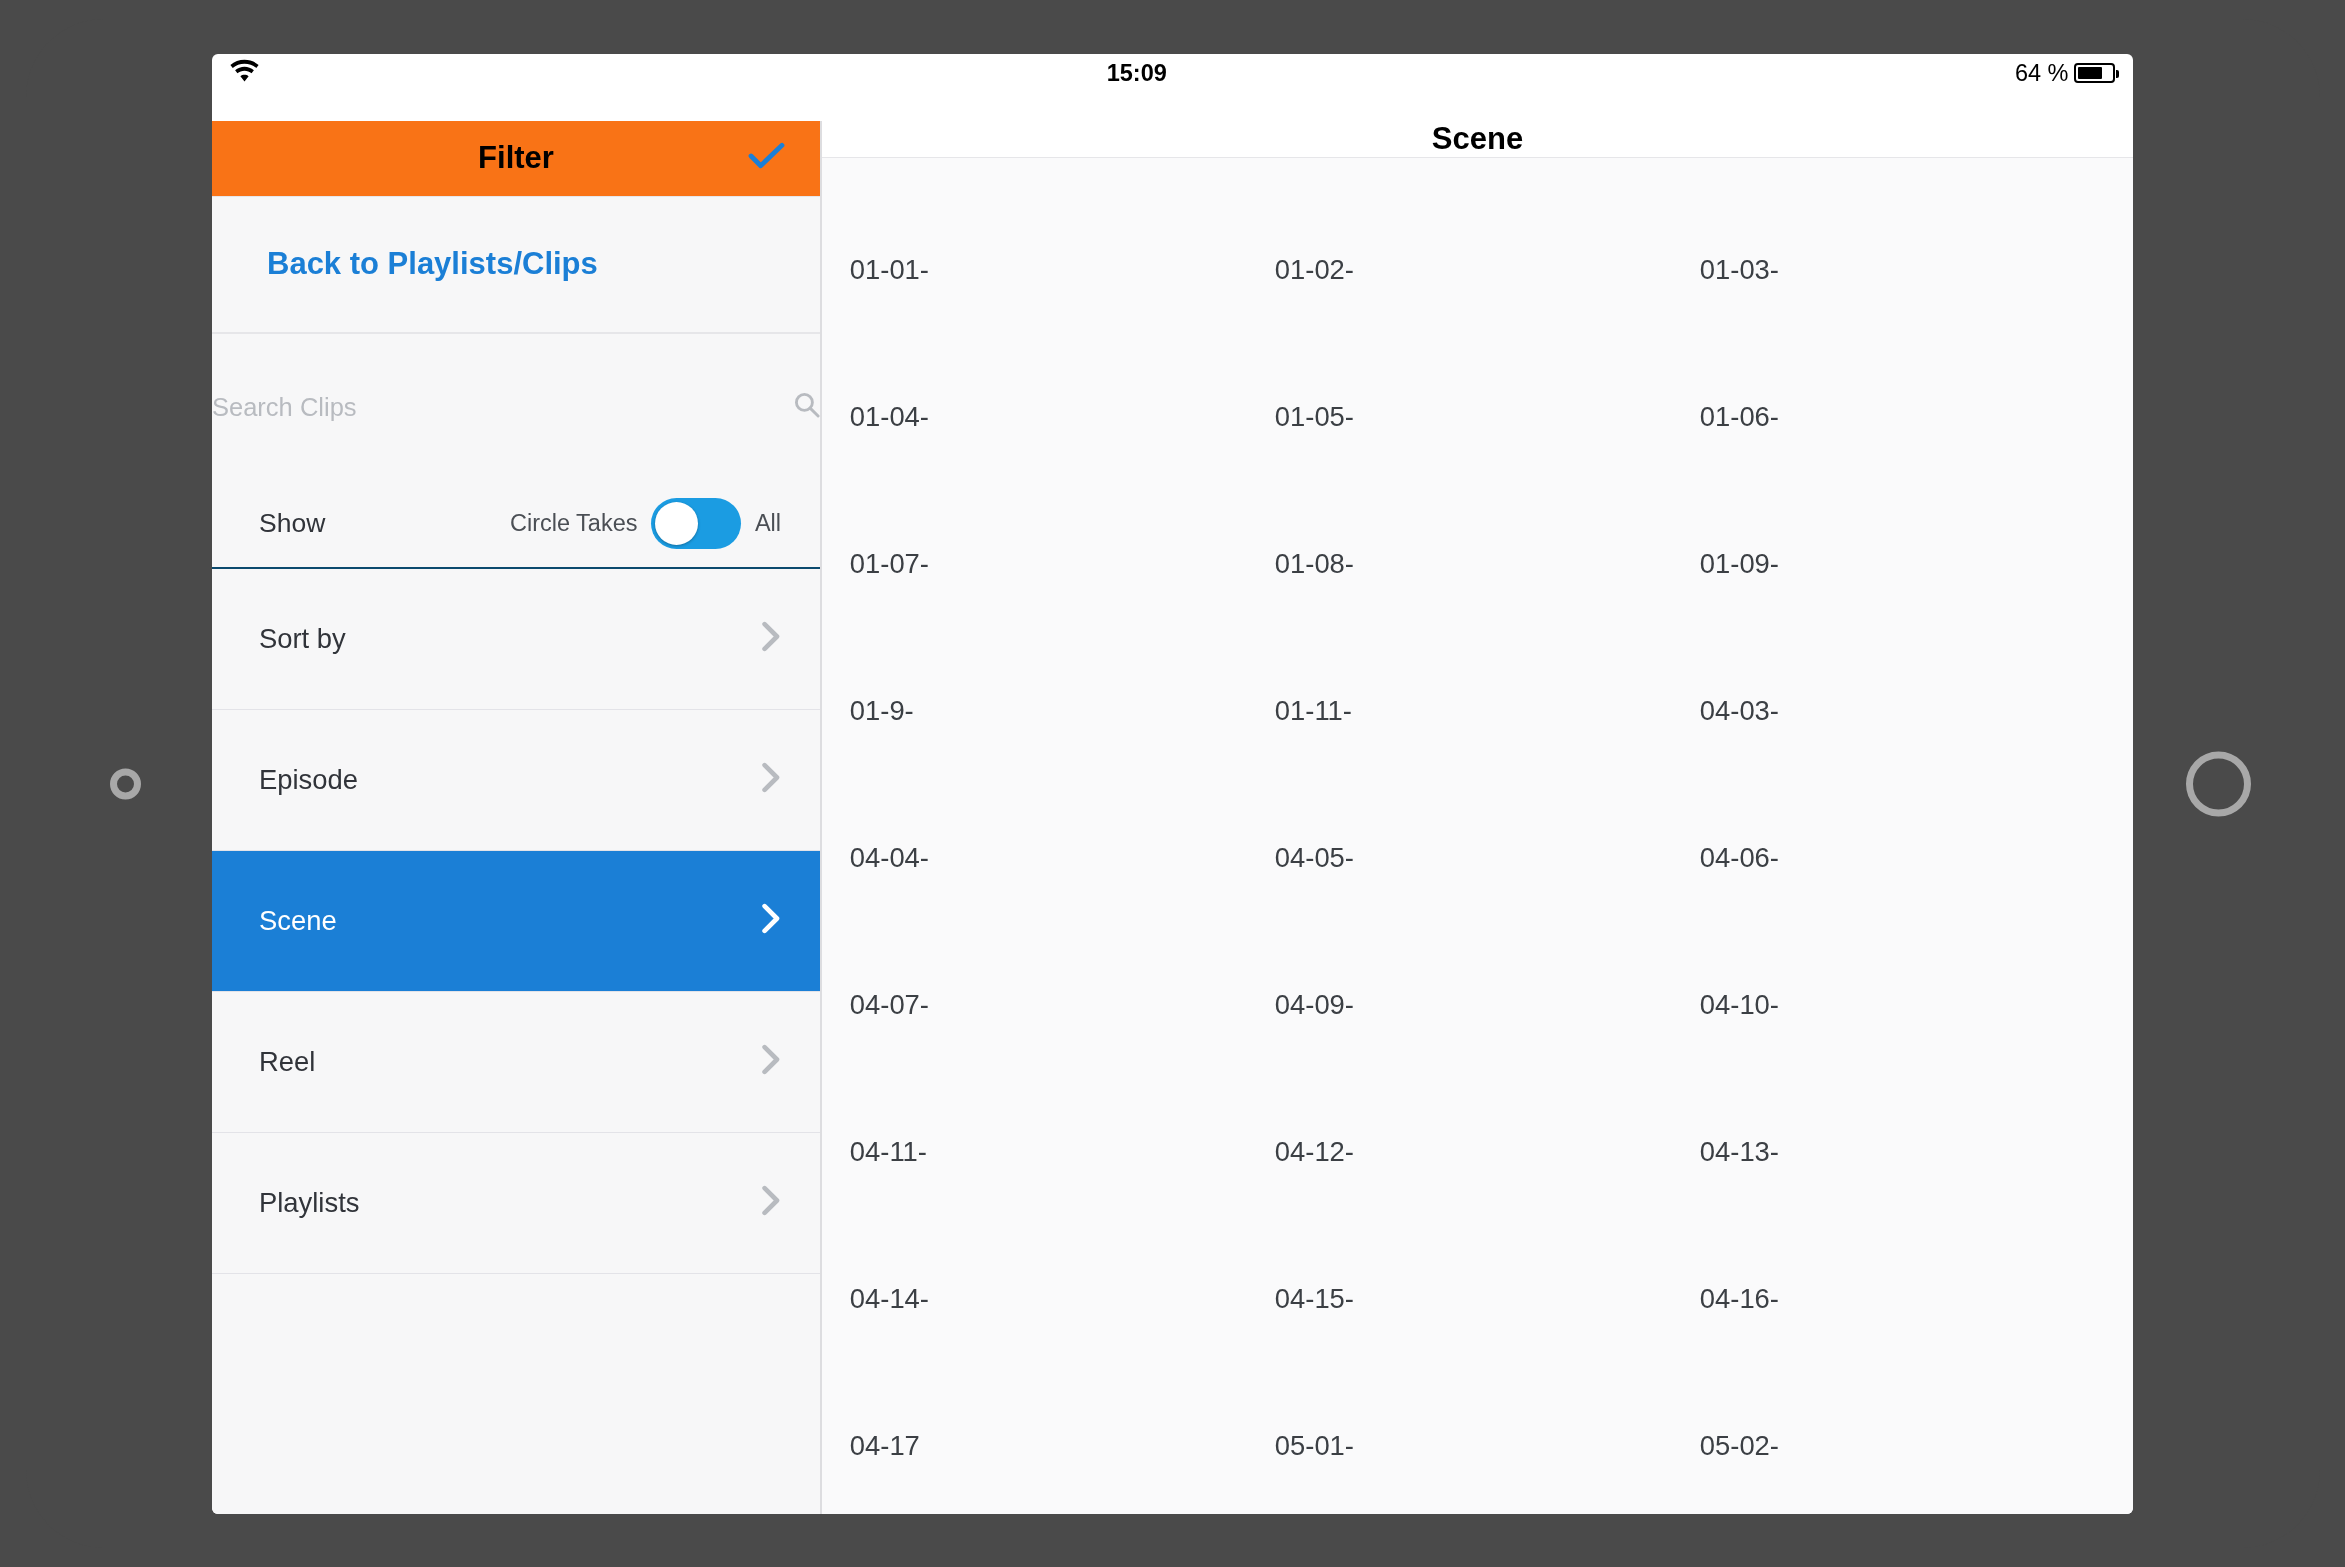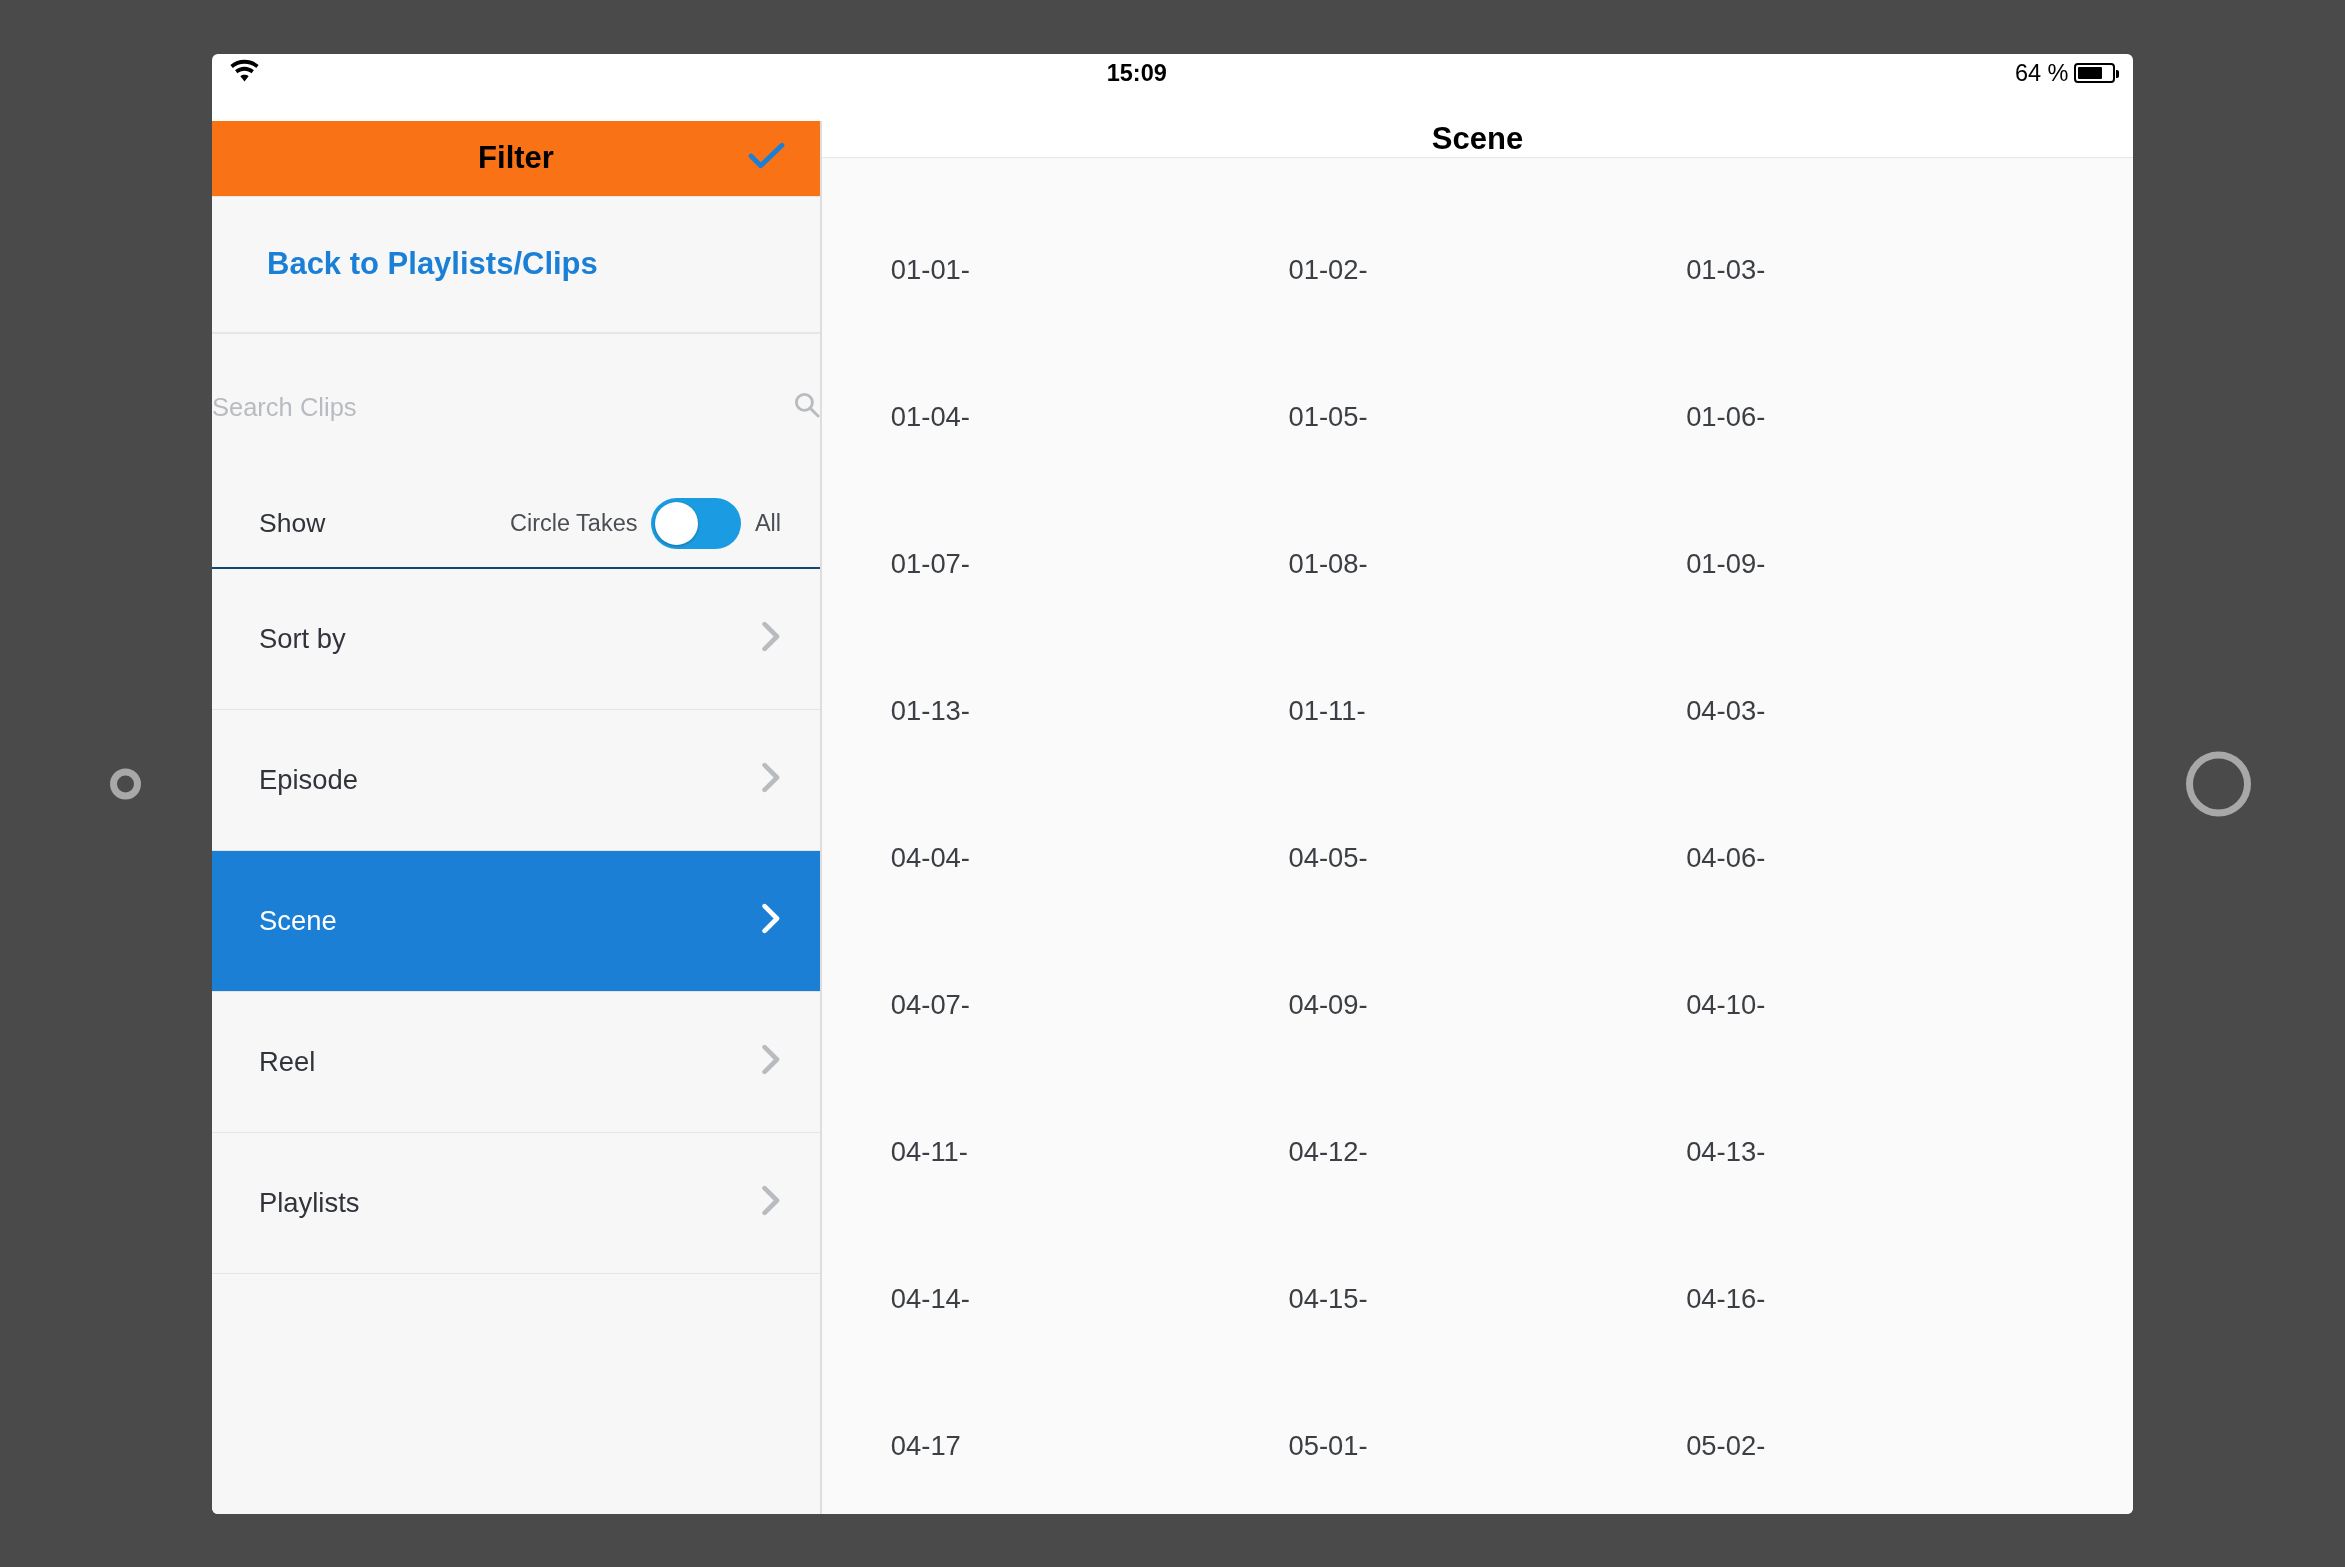--- a/index.html
+++ b/index.html
@@ -199,21 +199,21 @@
     height: 76px;
     background: #fff;
     display: flex;
     align-items: center;
     justify-content: center;
     border-bottom: 1px solid #e6e6e9;
   }
   .main-title { font-size: 31px; font-weight: 700; }
   .scene-grid {
     flex: 1;
-    padding: 39px 59px;
+    padding: 39px 18px;
     display: grid;
     grid-template-columns: repeat(3, 1fr);
     grid-auto-rows: 147px;
     align-items: center;
   }
   .scene-cell {
     font-size: 27.4px;
     color: #3b3f44;
     padding-left: 9.8px;
   }
@@ -318,21 +318,21 @@
         <div class="scene-grid" id="scene-grid">
             <div class="scene-cell">01-01-</div>
             <div class="scene-cell">01-02-</div>
             <div class="scene-cell">01-03-</div>
             <div class="scene-cell">01-04-</div>
             <div class="scene-cell">01-05-</div>
             <div class="scene-cell">01-06-</div>
             <div class="scene-cell">01-07-</div>
             <div class="scene-cell">01-08-</div>
             <div class="scene-cell">01-09-</div>
-            <div class="scene-cell">01-13-</div>
+            <div class="scene-cell">01-9-</div>
             <div class="scene-cell">01-11-</div>
             <div class="scene-cell">04-03-</div>
             <div class="scene-cell">04-04-</div>
             <div class="scene-cell">04-05-</div>
             <div class="scene-cell">04-06-</div>
             <div class="scene-cell">04-07-</div>
             <div class="scene-cell">04-09-</div>
             <div class="scene-cell">04-10-</div>
             <div class="scene-cell">04-11-</div>
             <div class="scene-cell">04-12-</div>

